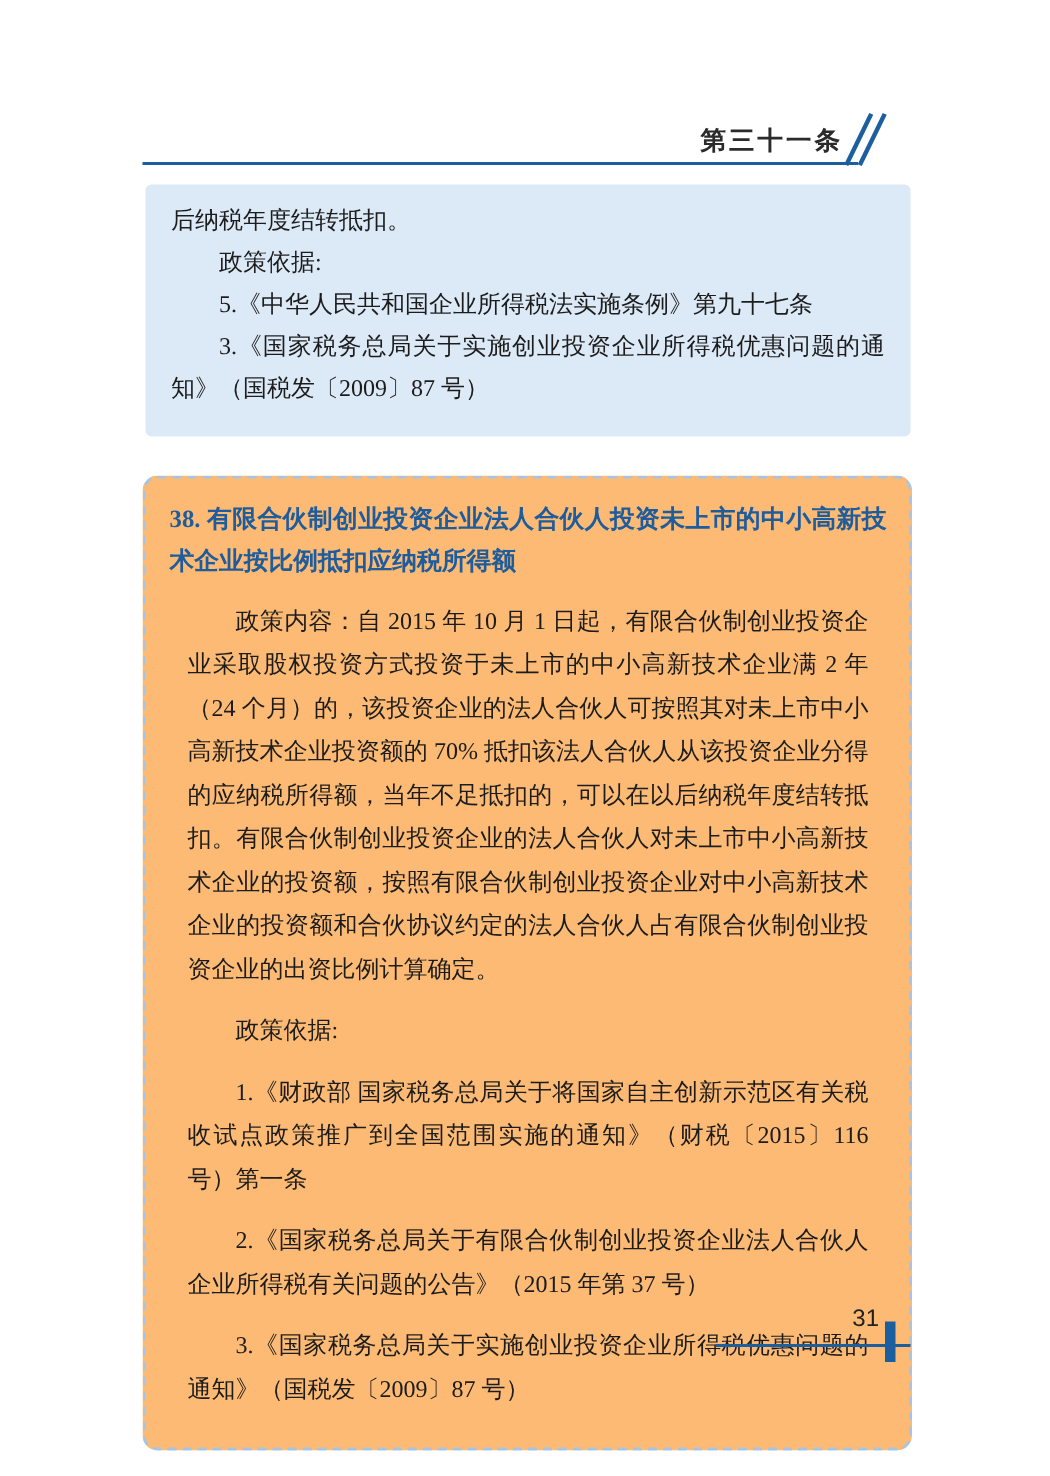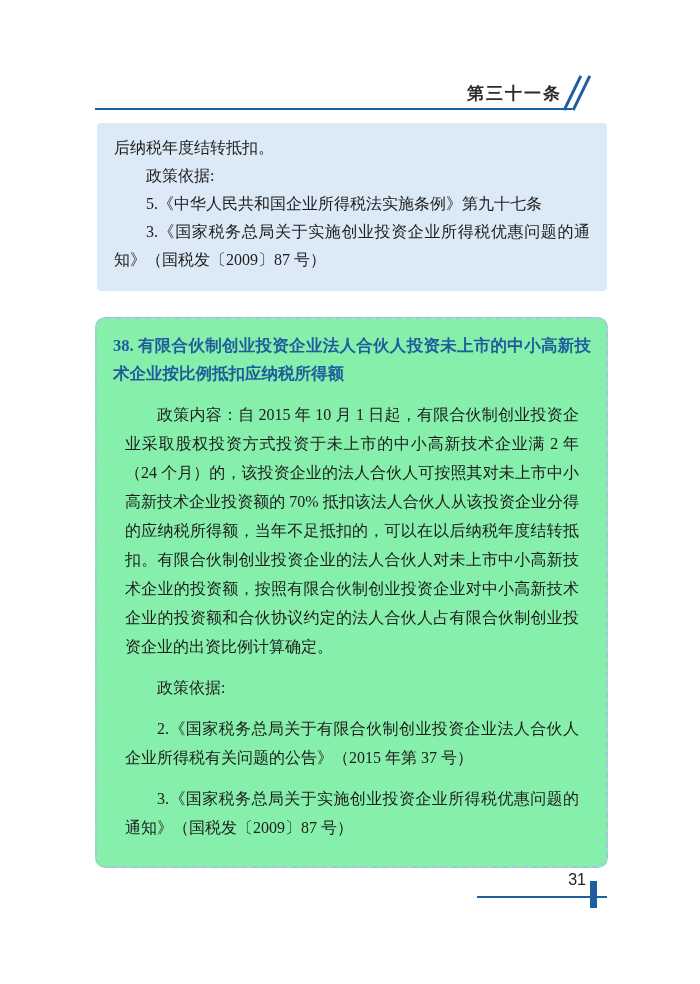--- a/index.html
+++ b/index.html
@@ -39,21 +39,21 @@
   .box1 p{
     margin:0;font-size:16px;line-height:28px;
     text-align:justify;text-align-last:left;
   }
   
   .box2{
     position:absolute;left:95px;top:317px;width:513px;min-height:551px;
     box-sizing:border-box;
     border:2px dashed #a9c4e0;border-radius:10px;
     padding:13px 15px 12px 16px;
-    background:#86efac;
+    background:#fdba74;
   }
   .box2 h2{
     margin:0 0 4px 0;
     font-size:16.5px;line-height:28px;font-weight:bold;
     color:#1e5c9b;
     text-align:justify;text-align-last:left;
   }
   .box2 p{
     margin:12px;font-size:16px;line-height:29px;
     text-align:justify;text-align-last:left;
@@ -88,19 +88,20 @@
   <p class="noindent">后纳税年度结转抵扣。</p>
   <p class="indent">政策依据:</p>
   <p class="indent">5.《中华人民共和国企业所得税法实施条例》第九十七条</p>
   <p class="indent">3.《国家税务总局关于实施创业投资企业所得税优惠问题的通知》（国税发〔2009〕87 号）</p>
 </div>
 
 <div class="box2">
   <h2 class="noindent">38. 有限合伙制创业投资企业法人合伙人投资未上市的中小高新技术企业按比例抵扣应纳税所得额</h2>
   <p class="indent">政策内容：自 2015 年 10 月 1 日起，有限合伙制创业投资企业采取股权投资方式投资于未上市的中小高新技术企业满 2 年（24 个月）的，该投资企业的法人合伙人可按照其对未上市中小高新技术企业投资额的 70% 抵扣该法人合伙人从该投资企业分得的应纳税所得额，当年不足抵扣的，可以在以后纳税年度结转抵扣。有限合伙制创业投资企业的法人合伙人对未上市中小高新技术企业的投资额，按照有限合伙制创业投资企业对中小高新技术企业的投资额和合伙协议约定的法人合伙人占有限合伙制创业投资企业的出资比例计算确定。</p>
   <p class="indent">政策依据:</p>
+  <p class="indent">1.《财政部 国家税务总局关于将国家自主创新示范区有关税收试点政策推广到全国范围实施的通知》（财税〔2015〕116 号）第一条</p>
   <p class="indent">2.《国家税务总局关于有限合伙制创业投资企业法人合伙人企业所得税有关问题的公告》（2015 年第 37 号）</p>
   <p class="indent">3.《国家税务总局关于实施创业投资企业所得税优惠问题的通知》（国税发〔2009〕87 号）</p>
 </div>
 
 <div class="page-number">31</div>
 <div class="footer-rule"></div>
 <div class="footer-bar"></div>
 
 </body></html>

